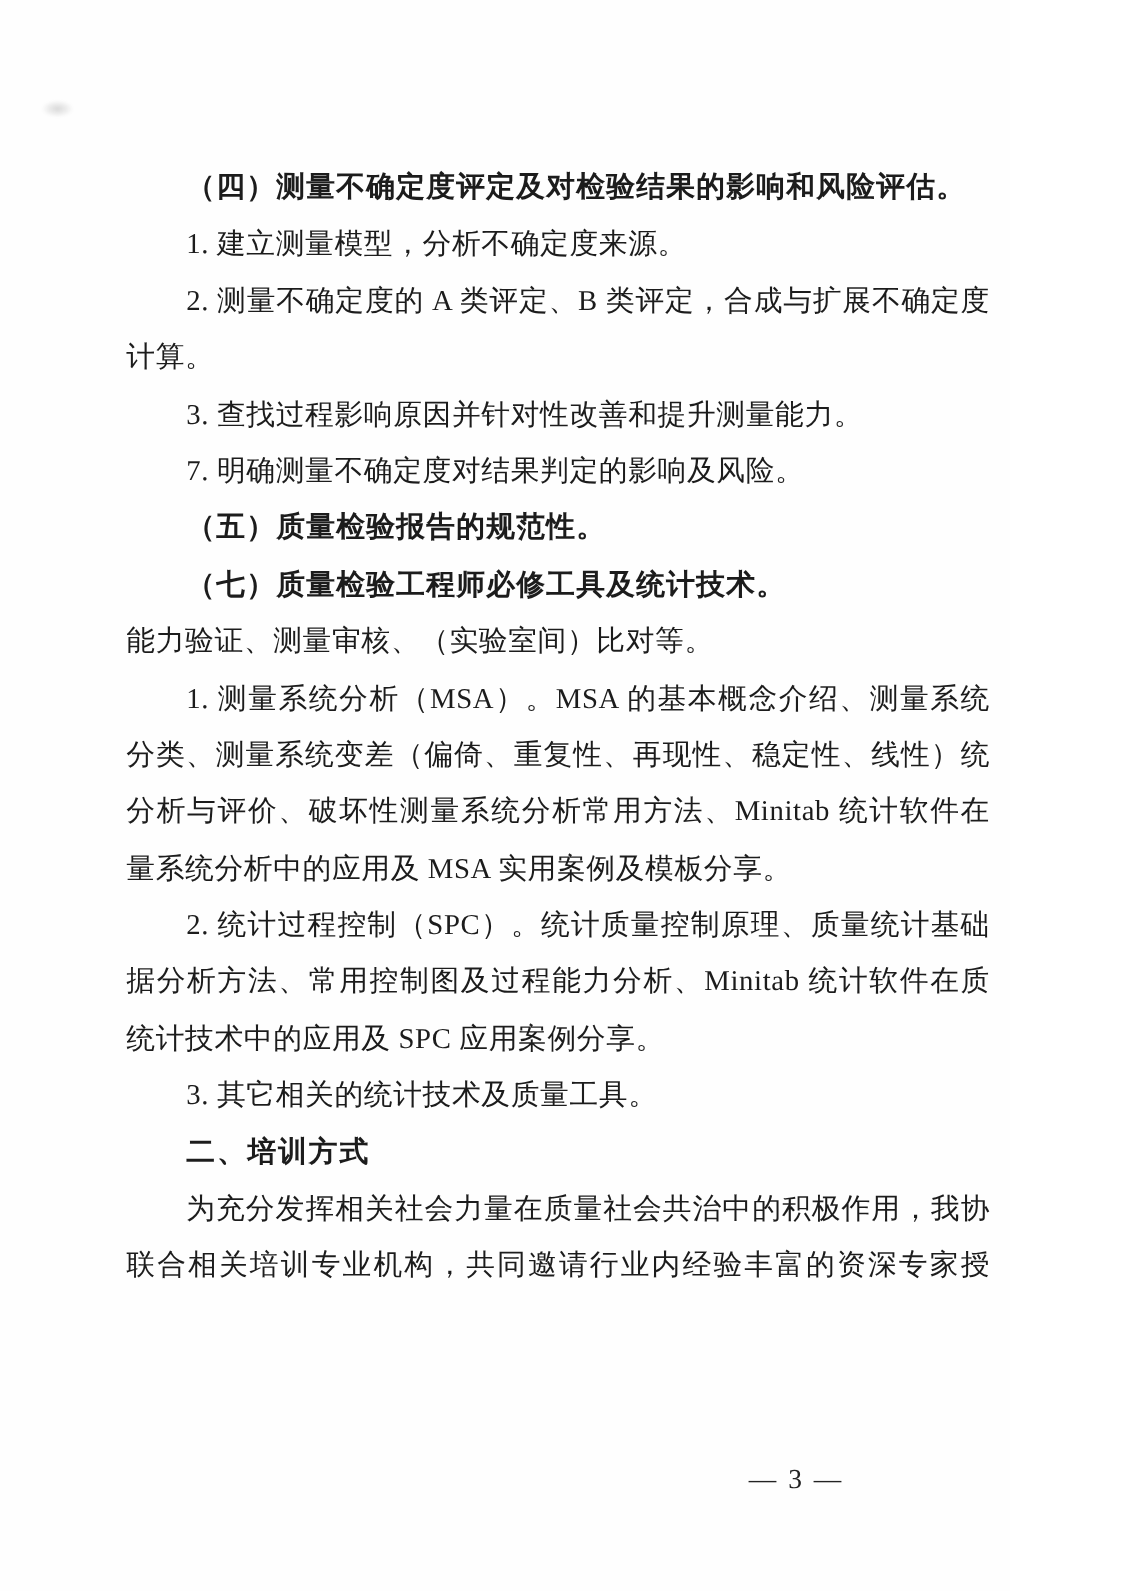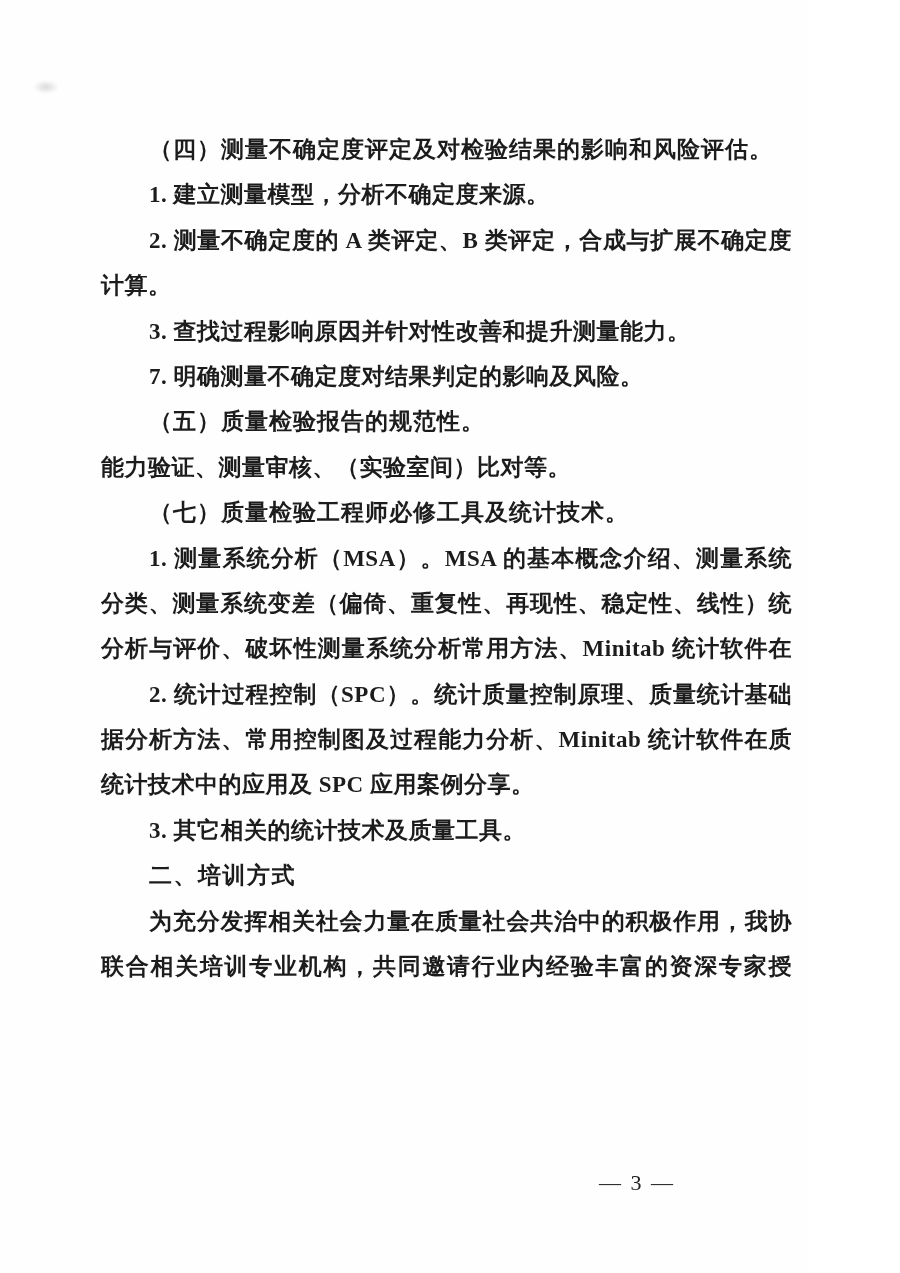--- a/index.html
+++ b/index.html
@@ -18,21 +18,20 @@
     left: 101px;
     top: 127px;
     width: 691px;
   }
   .line {
     height: 45.4px;
     line-height: 45.4px;
     font-size: 23px;
     white-space: nowrap;
     letter-spacing: 0.5px;
-    font-weight: bold;
   }
   .line.indent { text-indent: 48px; }
   .line.bold { font-weight: bold; letter-spacing: 1px; }
   .line.fill {
     white-space: normal;
     overflow: hidden;
     text-align: justify;
     text-align-last: justify;
     text-justify: inter-character;
   }
@@ -66,25 +65,26 @@
 <div class="page">
   <div class="smudge"></div>
   <div class="doc-body">
       <div class="line bold indent">（四）测量不确定度评定及对检验结果的影响和风险评估。</div>
       <div class="line indent">1. 建立测量模型，分析不确定度来源。</div>
       <div class="line indent fill">2. 测量不确定度的 A 类评定、B 类评定，合成与扩展不确定度的</div>
       <div class="line">计算。</div>
       <div class="line indent">3. 查找过程影响原因并针对性改善和提升测量能力。</div>
       <div class="line indent">7. 明确测量不确定度对结果判定的影响及风险。</div>
       <div class="line bold indent">（五）质量检验报告的规范性。</div>
+      <div class="line bold indent">（七）质量检验工程师必修工具及统计技术。</div>
       <div class="line">能力验证、测量审核、（实验室间）比对等。</div>
-      <div class="line bold indent">（七）质量检验工程师必修工具及统计技术。</div>
       <div class="line indent fill">1. 测量系统分析（MSA）。MSA 的基本概念介绍、测量系统变差的</div>
       <div class="line fill">分类、测量系统变差（偏倚、重复性、再现性、稳定性、线性）统计</div>
       <div class="line fill">分析与评价、破坏性测量系统分析常用方法、Minitab 统计软件在测</div>
+      <div class="line">量系统分析中的应用及 MSA 实用案例及模板分享。</div>
       <div class="line indent fill">2. 统计过程控制（SPC）。统计质量控制原理、质量统计基础及数</div>
       <div class="line fill">据分析方法、常用控制图及过程能力分析、Minitab 统计软件在质量</div>
       <div class="line">统计技术中的应用及 SPC 应用案例分享。</div>
       <div class="line indent">3. 其它相关的统计技术及质量工具。</div>
       <div class="line bold indent sans">二、培训方式</div>
       <div class="line indent fill">为充分发挥相关社会力量在质量社会共治中的积极作用，我协会</div>
       <div class="line fill">联合相关培训专业机构，共同邀请行业内经验丰富的资深专家授课，</div>
     </div>
   <div class="page-number">— 3 —</div>
 </div>

